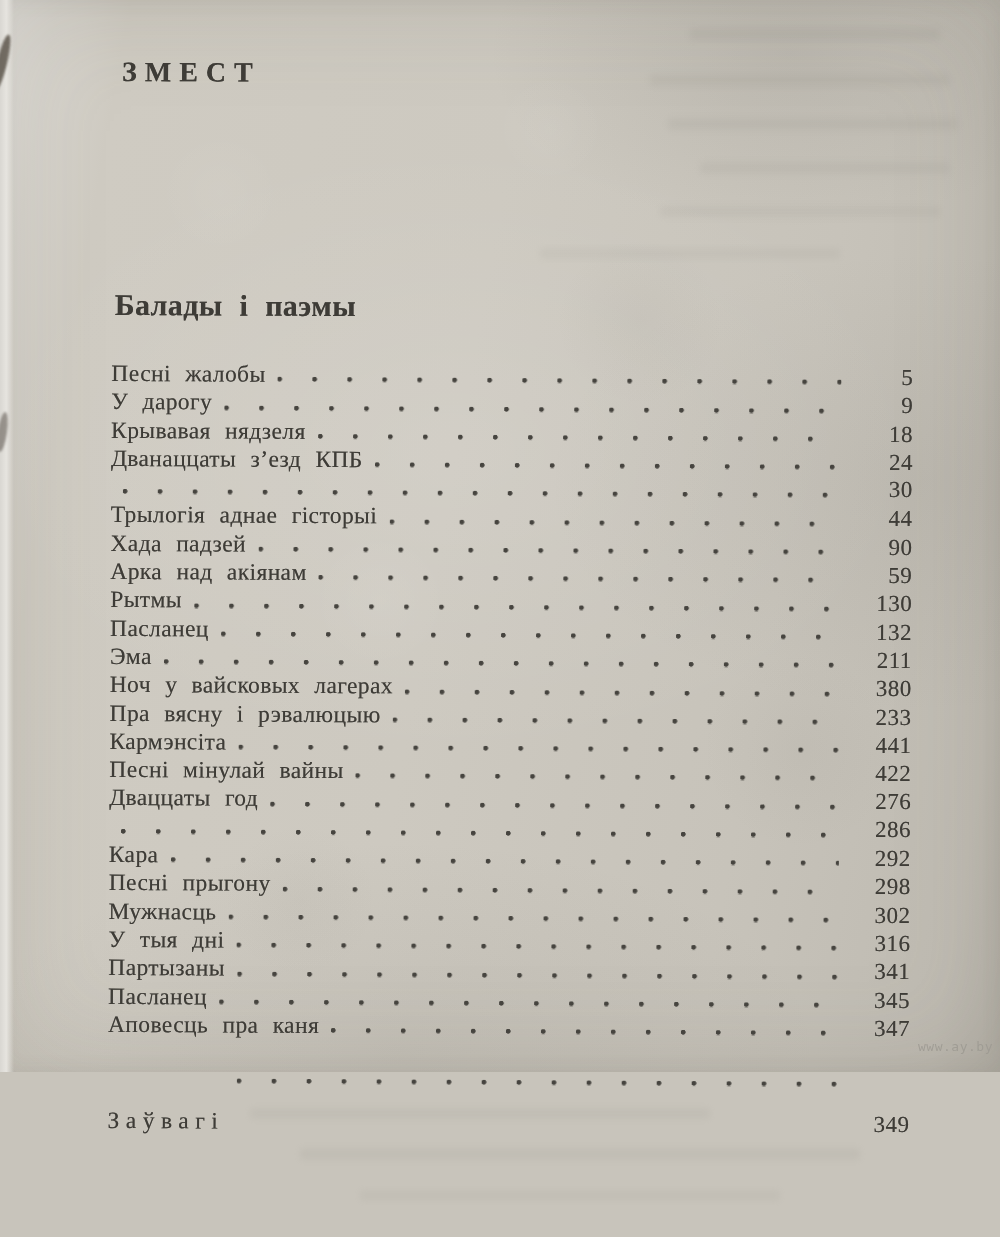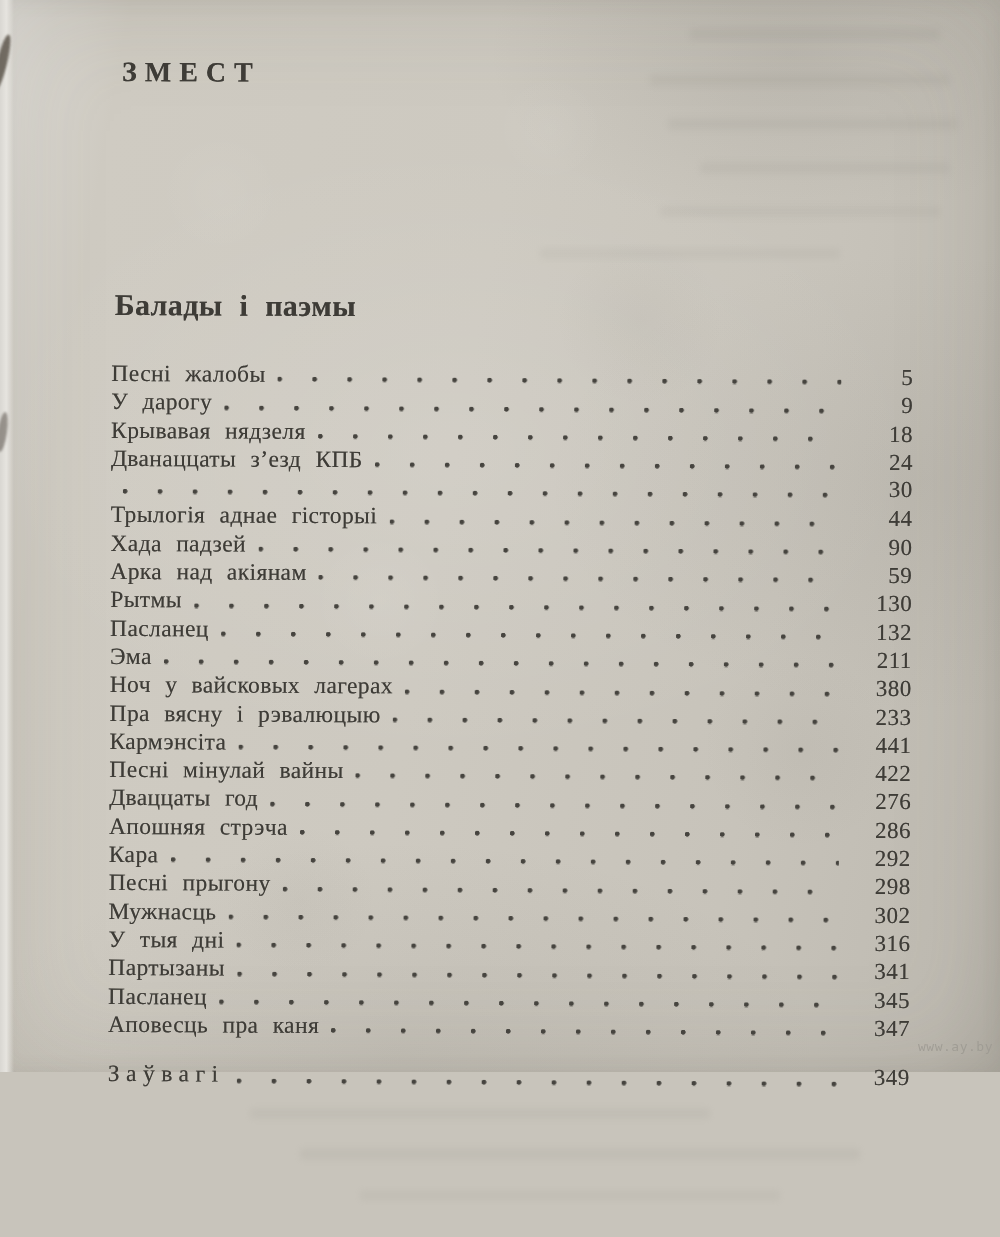--- a/index.html
+++ b/index.html
@@ -122,20 +122,21 @@
     font-size: 23px;
     letter-spacing: 0.5px;
     text-shadow: 0 0 0.5px rgba(62,60,55,0.6);
   }
   .notes-row {
     margin-top: 19px;
     height: 30px;
   }
   .notes-title {
     letter-spacing: 6.5px;
+    margin-top: 47px;
   }
 
   
   .watermark {
     position: absolute; right: 7px; bottom: 18px;
     font-family: "DejaVu Sans Mono", "Liberation Mono", monospace;
     font-size: 13px;
     color: var(--wm);
     opacity: 0.85;
     letter-spacing: 0.5px;
@@ -243,21 +244,20 @@
           <span class="toc-title">Песні мінулай вайны</span>
           <span class="leader"></span>
           <span class="toc-page">422</span>
         </div>
         <div class="toc-row">
           <span class="toc-title">Дваццаты год</span>
           <span class="leader"></span>
           <span class="toc-page">276</span>
         </div>
         <div class="toc-row">
-          <span class="toc-title">Апошняя стрэча</span>
           <span class="leader"></span>
           <span class="toc-page">286</span>
         </div>
         <div class="toc-row">
           <span class="toc-title">Кара</span>
           <span class="leader"></span>
           <span class="toc-page">292</span>
         </div>
         <div class="toc-row">
           <span class="toc-title">Песні прыгону</span>

